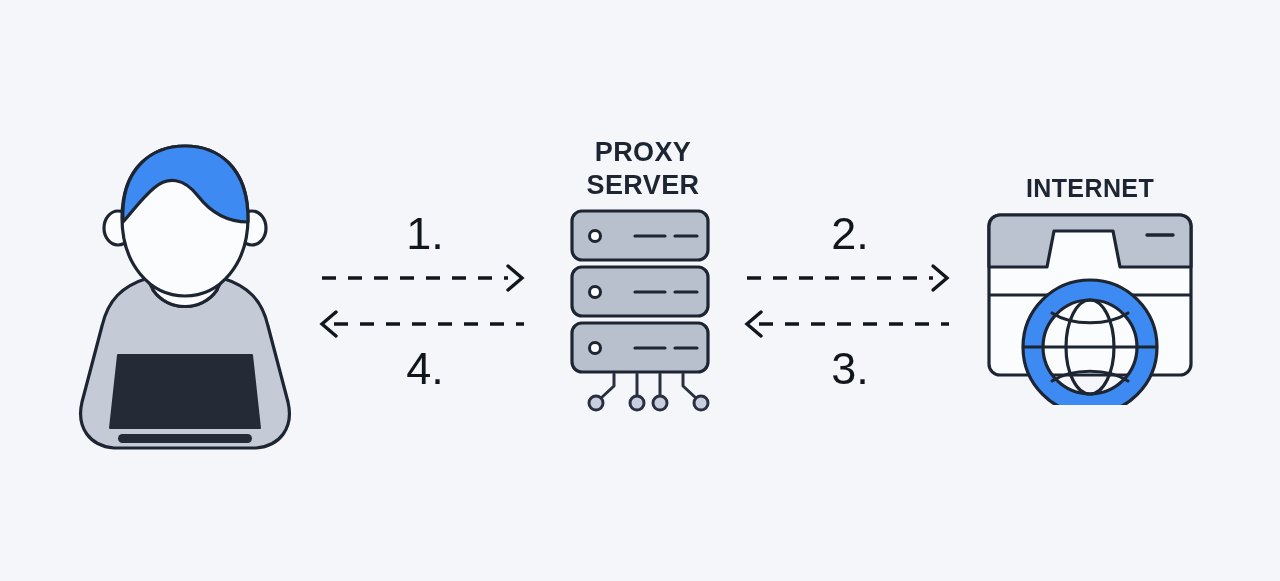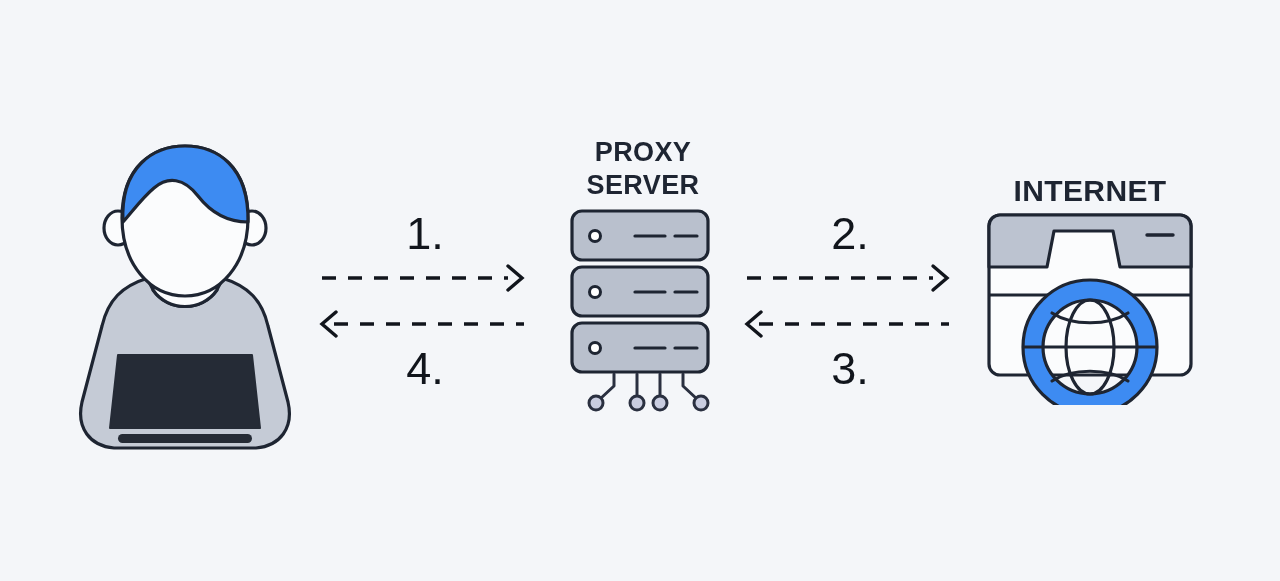--- a/index.html
+++ b/index.html
@@ -36,21 +36,21 @@
   #proxy-label {
     left: 513px;
     top: 136px;
     width: 260px;
     font-size: 27px;
   }
   #internet-label {
     left: 960px;
     top: 173px;
     width: 260px;
-    font-size: 30px;
+    font-size: 25px;
   }
 
   
   .step-number {
     position: absolute;
     font-size: 45px;
     font-weight: 400;
     color: #11151c;
     text-align: center;
     width: 120px;

